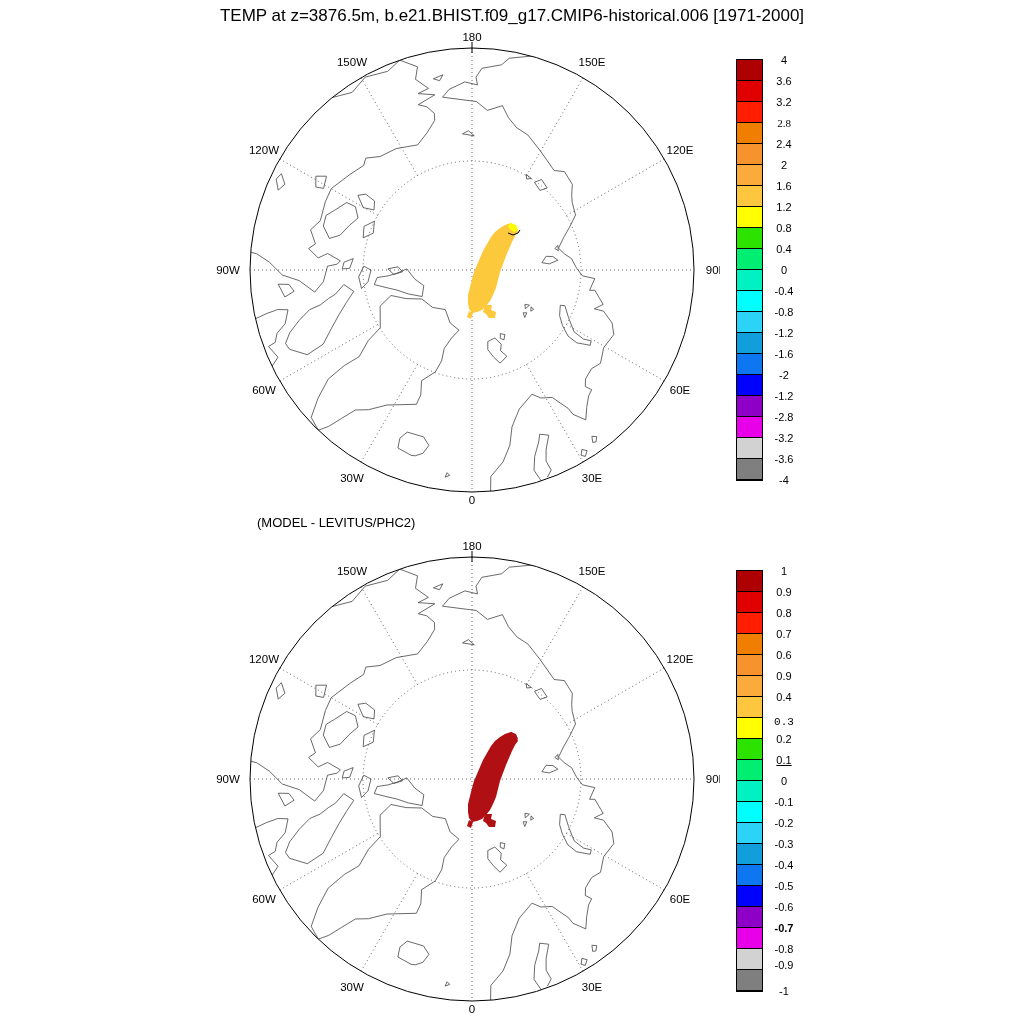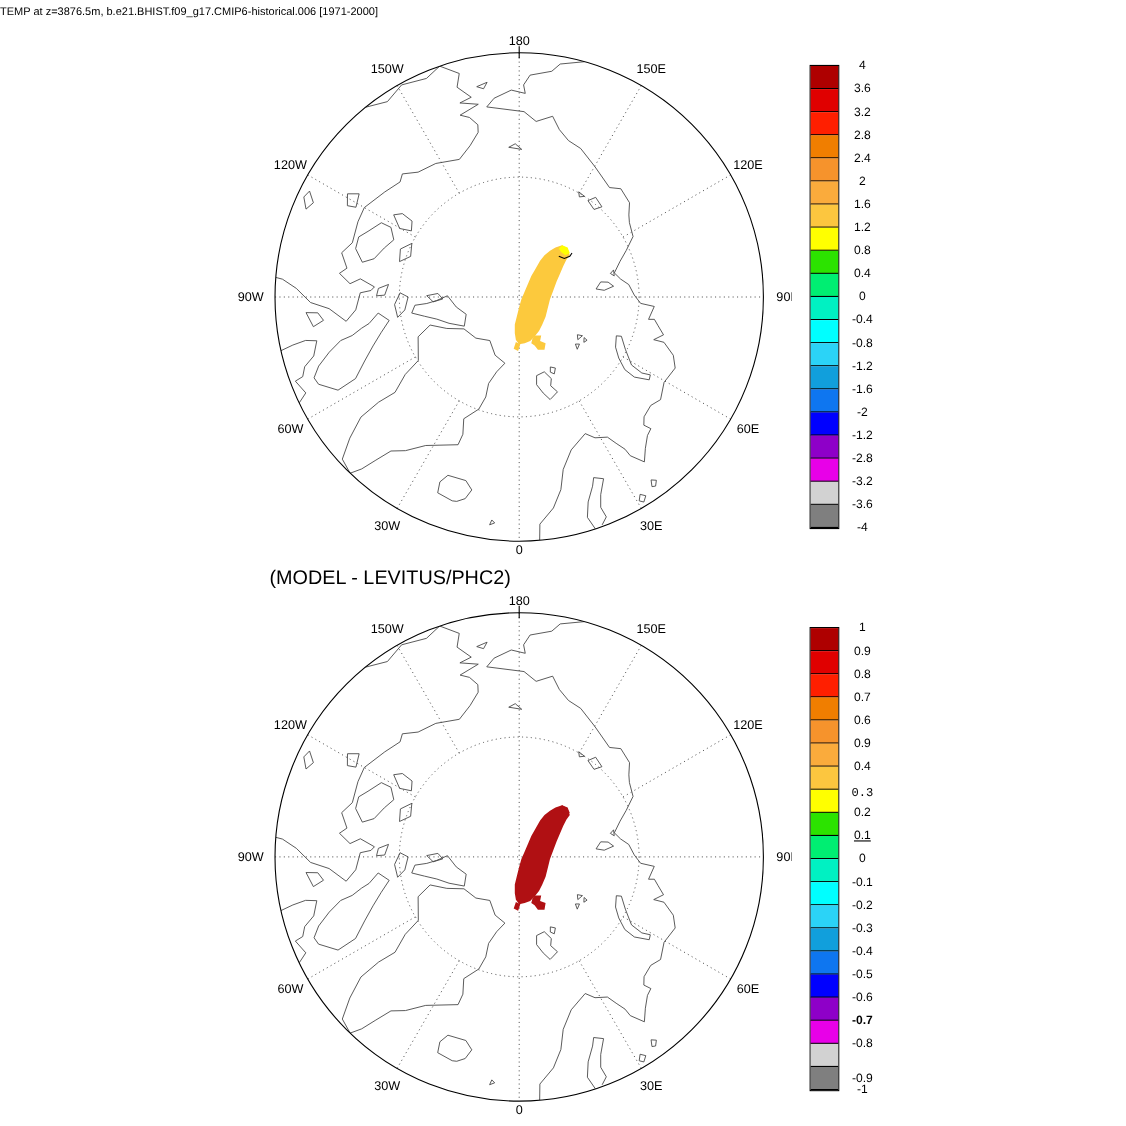--- a/index.html
+++ b/index.html
@@ -1,19 +1,19 @@
 <!DOCTYPE html>
 <html><head>
 <meta charset="utf-8">
 <style>
   html,body{margin:0;padding:0}
   body{width:1024px;height:1024px;background:#ffffff;position:relative;overflow:hidden;
        font-family:"Liberation Sans",sans-serif;color:#000}
-  .title{position:absolute;top:6px;left:0;width:1024px;text-align:left;font-size:10px;white-space:nowrap}
-  .subtitle{position:absolute;top:515px;left:245px;font-size:18px;white-space:nowrap}
+  .title{position:absolute;top:6px;left:0;width:1024px;text-align:center;font-size:17px;white-space:nowrap}
+  .subtitle{position:absolute;top:515px;left:257px;font-size:13px;white-space:nowrap}
   svg.map{position:absolute;left:215px;width:505px;height:500px}
   #map0{top:22px}
   #map1{top:531px}
   .cbar{position:absolute;left:736px;width:25px;height:420px;border:1px solid #000}
   #cbar0{top:59px}
   #cbar1{top:570px}
   .cbox{position:absolute;left:0;width:100%;height:21px;box-sizing:border-box;border-bottom:1px solid #000}
   .cbox:last-of-type{border-bottom:none}
   .clabel{position:absolute;left:28px;width:38px;height:14px;line-height:14px;
           text-align:center;font-size:11px;white-space:nowrap}
@@ -191,21 +191,21 @@
       <div class="cbox" style="top: 273px; background: rgb(17, 159, 220);"></div>
       <div class="cbox" style="top: 294px; background: rgb(14, 118, 240);"></div>
       <div class="cbox" style="top: 315px; background: rgb(0, 0, 255);"></div>
       <div class="cbox" style="top: 336px; background: rgb(142, 0, 200);"></div>
       <div class="cbox" style="top: 357px; background: rgb(232, 0, 232);"></div>
       <div class="cbox" style="top: 378px; background: rgb(210, 210, 210);"></div>
       <div class="cbox" style="top: 399px; background: rgb(127, 127, 127);"></div>
       <div class="clabel" style="top: -7px;">4</div>
       <div class="clabel" style="top: 14px;">3.6</div>
       <div class="clabel" style="top: 35px;">3.2</div>
-      <div class="clabel" style="top: 56px;">2.8</div>
+      <div class="clabel" style="top: 56px; font-family: Liberation Serif, serif;">2.8</div>
       <div class="clabel" style="top: 77px;">2.4</div>
       <div class="clabel" style="top: 98px;">2</div>
       <div class="clabel" style="top: 119px;">1.6</div>
       <div class="clabel" style="top: 140px;">1.2</div>
       <div class="clabel" style="top: 161px;">0.8</div>
       <div class="clabel" style="top: 182px;">0.4</div>
       <div class="clabel" style="top: 203px;">0</div>
       <div class="clabel" style="top: 224px;">-0.4</div>
       <div class="clabel" style="top: 245px;">-0.8</div>
       <div class="clabel" style="top: 266px;">-1.2</div>
@@ -250,16 +250,16 @@
       <div class="clabel" style="top: 182px; text-decoration: underline;">0.1</div>
       <div class="clabel" style="top: 203px;">0</div>
       <div class="clabel" style="top: 224px;">-0.1</div>
       <div class="clabel" style="top: 245px;">-0.2</div>
       <div class="clabel" style="top: 266px;">-0.3</div>
       <div class="clabel" style="top: 287px;">-0.4</div>
       <div class="clabel" style="top: 308px;">-0.5</div>
       <div class="clabel" style="top: 329px;">-0.6</div>
       <div class="clabel" style="top: 350px; font-weight: bold;">-0.7</div>
       <div class="clabel" style="top: 371px;">-0.8</div>
-      <div class="clabel" style="top: 403px;">-0.9</div>
+      <div class="clabel" style="top: 387px;">-0.9</div>
       <div class="clabel" style="top: 413px;">-1</div>
     </div>
 </div>
 
 </body></html>

